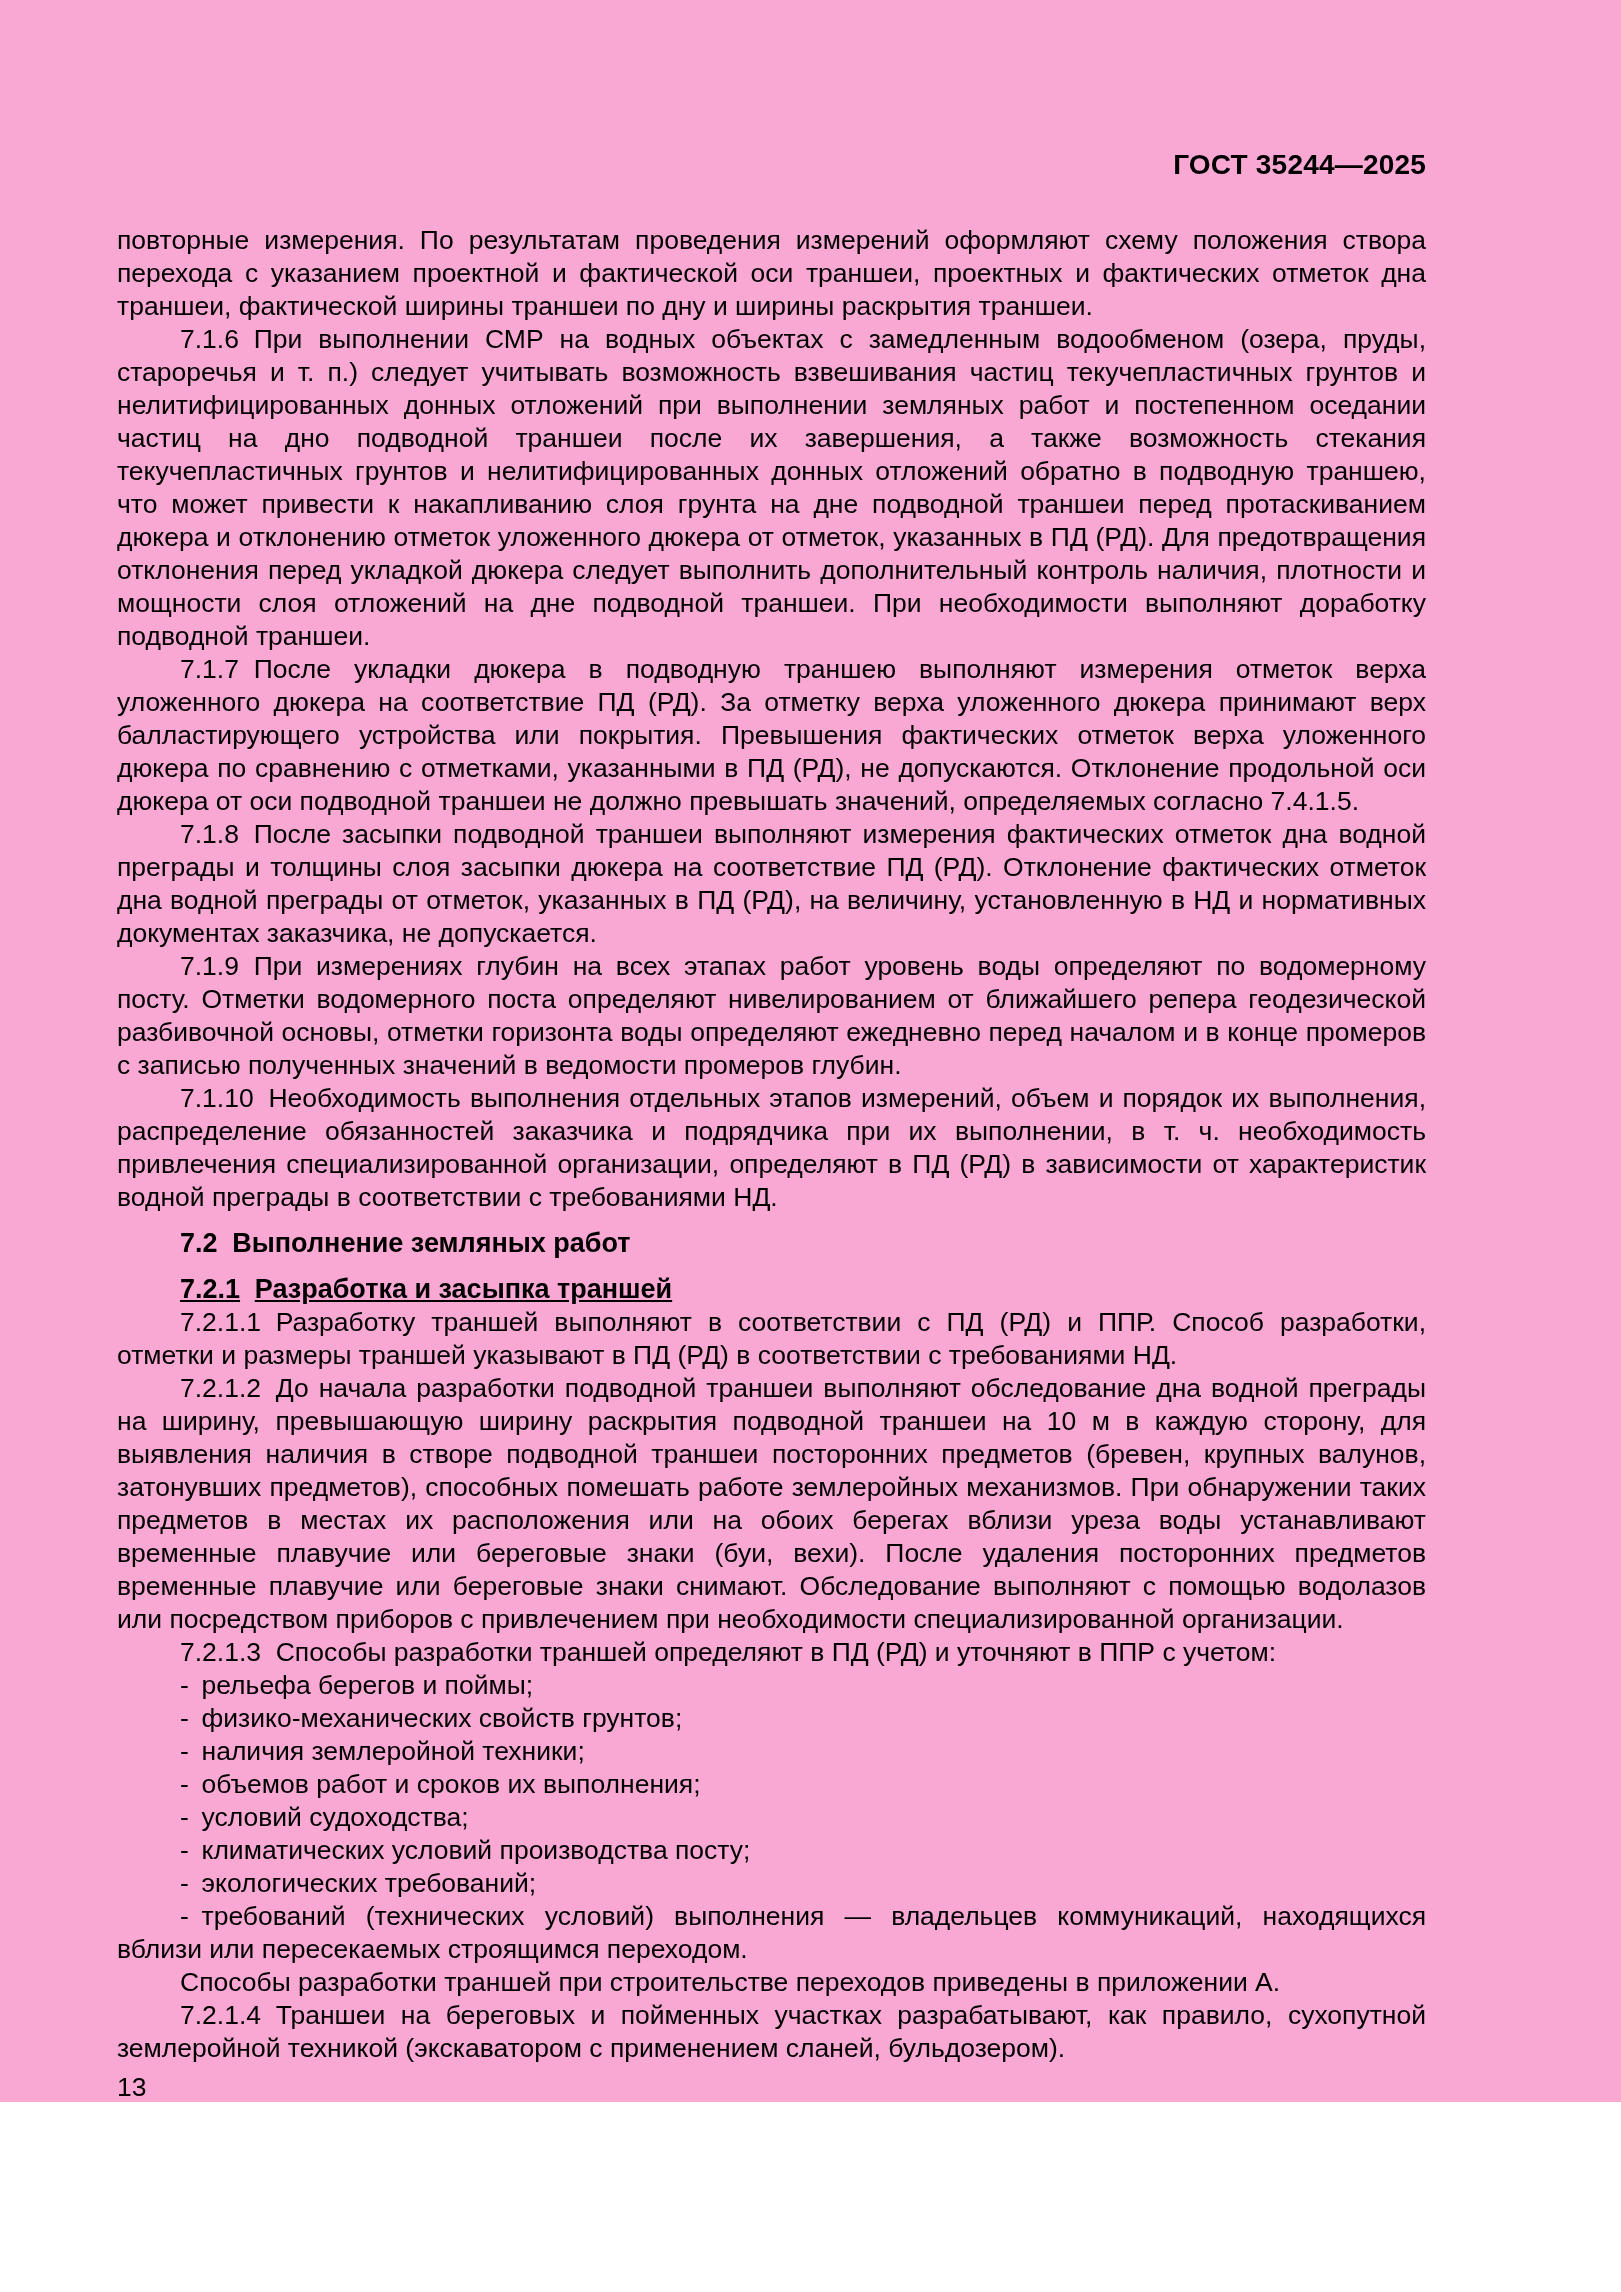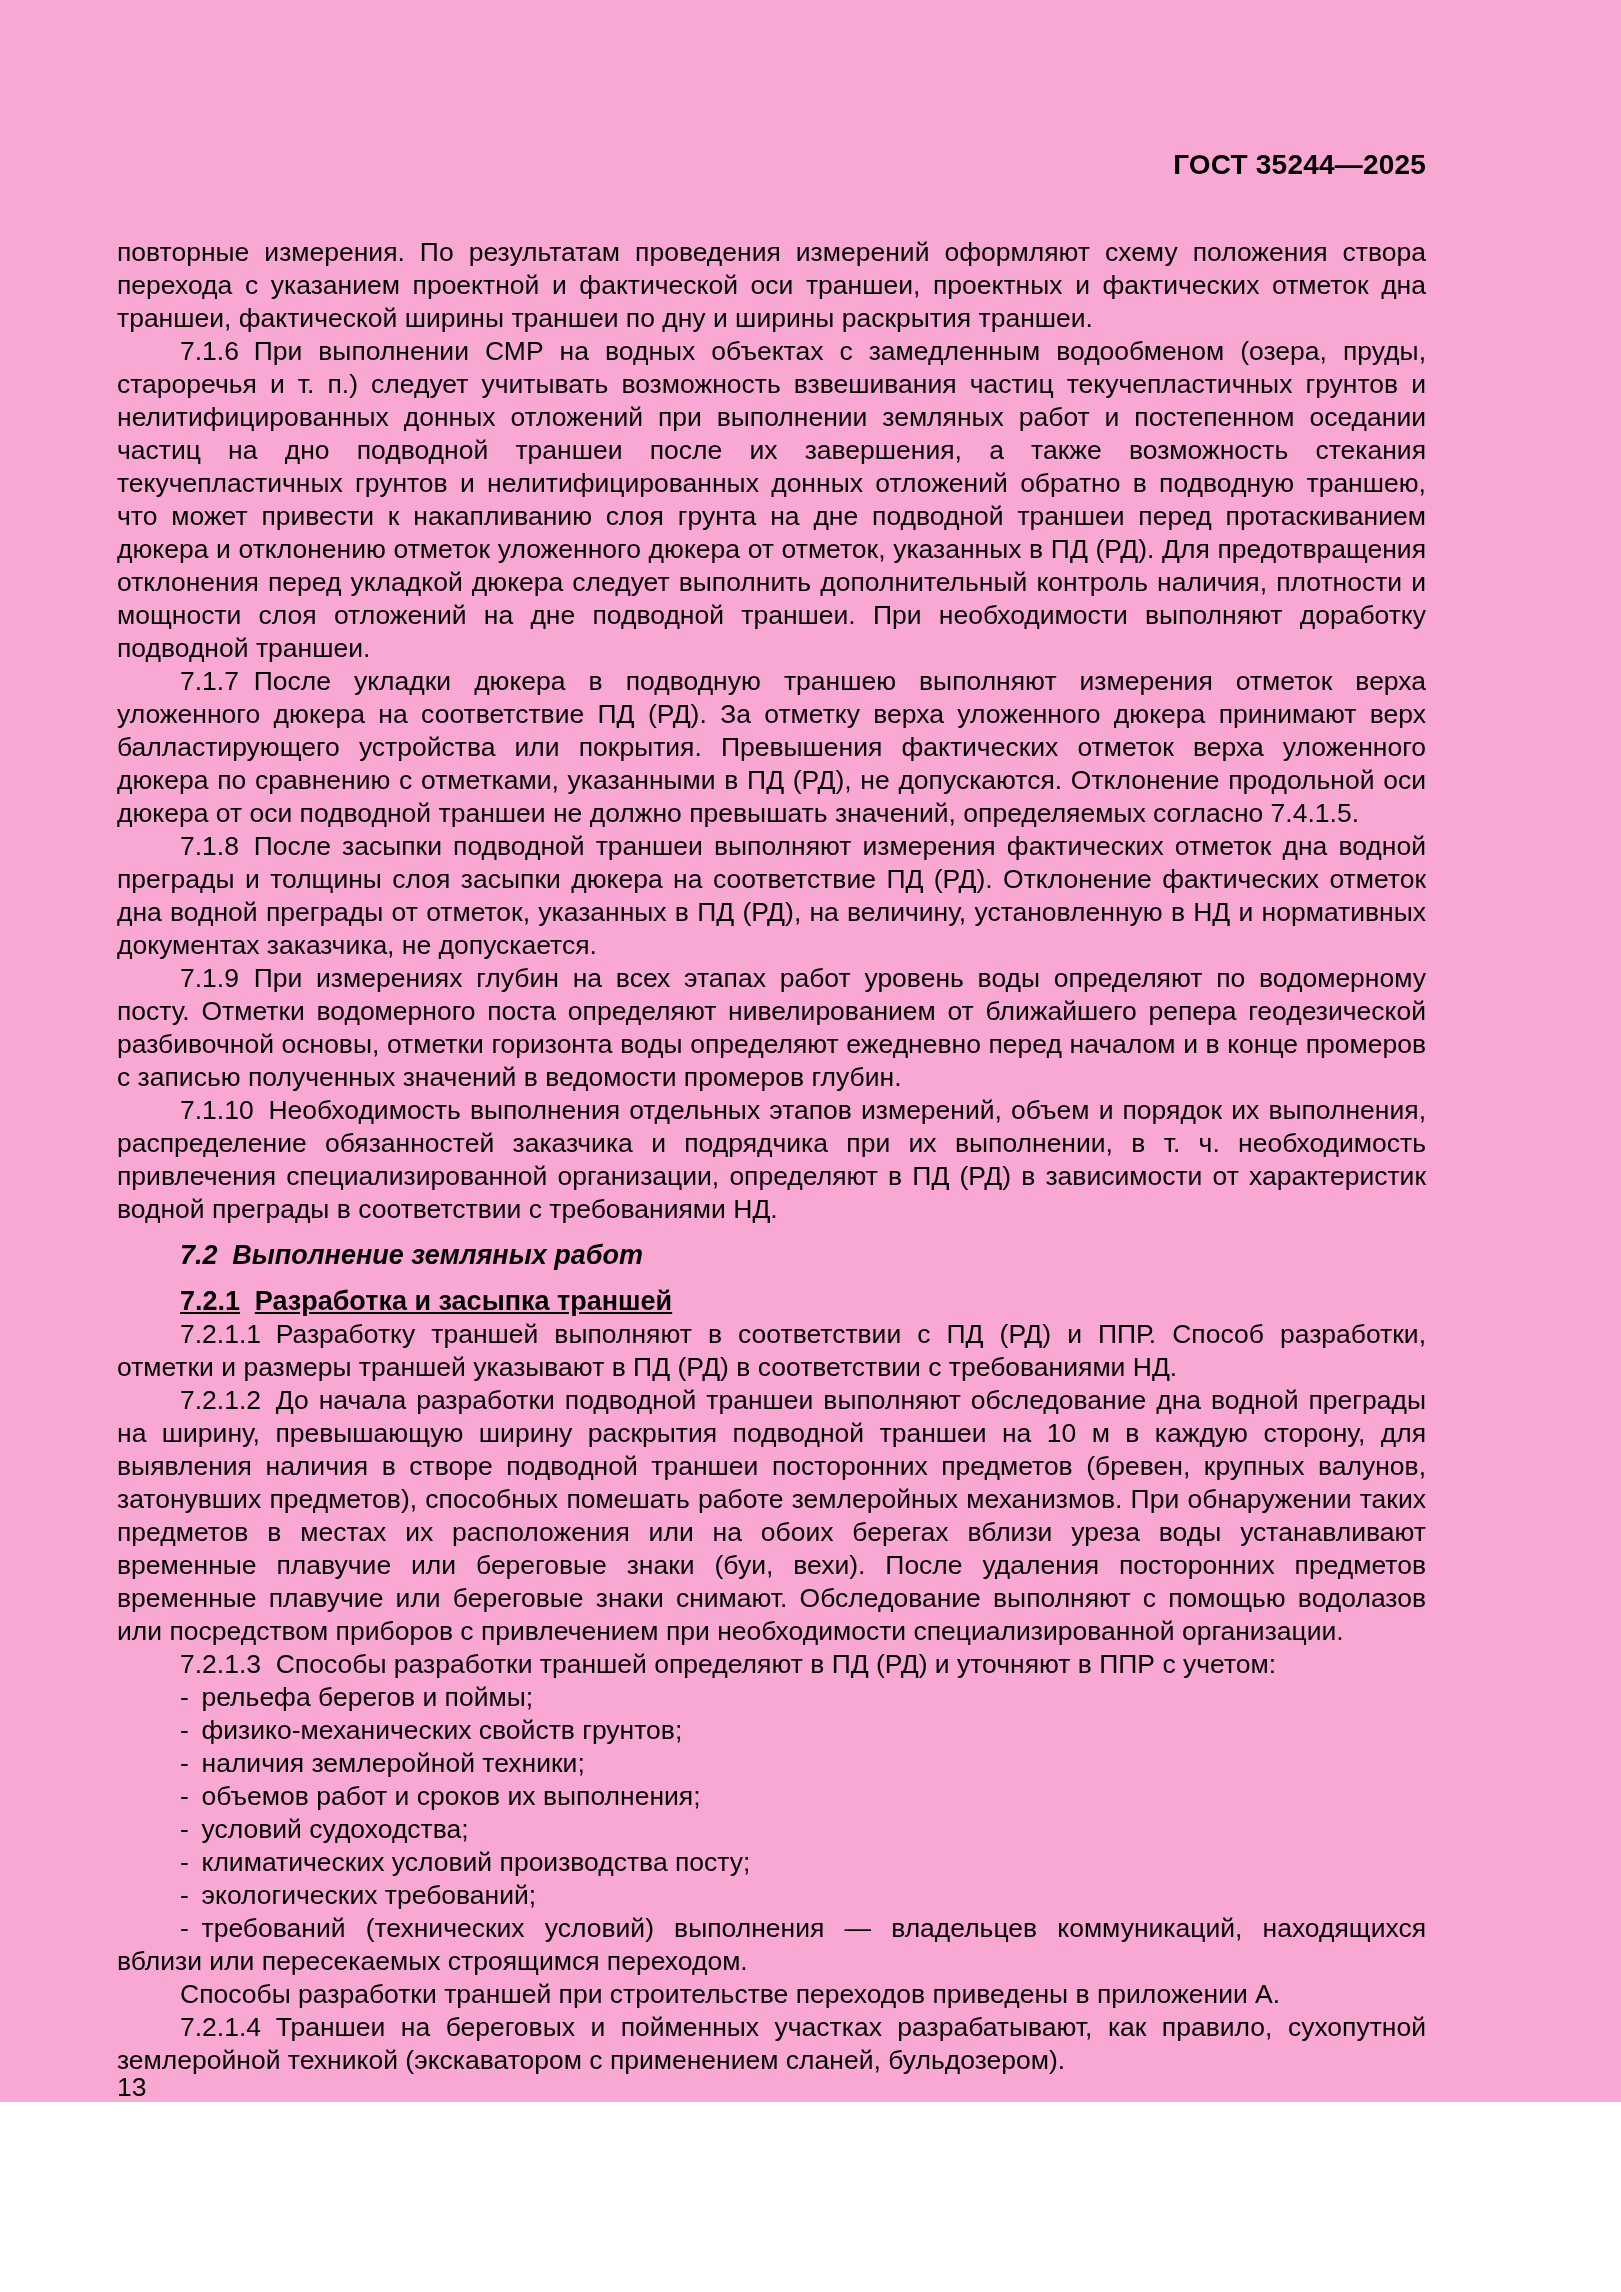--- a/index.html
+++ b/index.html
@@ -21,42 +21,42 @@
     top: 149px;
     left: 117px;
     width: 1309px;
     text-align: right;
     font-weight: 700;
     font-size: 28px;
     letter-spacing: 0.2px;
   }
   .body-text {
     position: absolute;
-    top: 236px;
+    top: 224px;
     left: 117px;
     width: 1309px;
     font-size: 26.5px;
     line-height: 33px;
     text-align: justify;
     hyphens: auto;
     -webkit-hyphens: auto;
   }
   .body-text p {
     margin: 0;
     padding: 0;
     text-indent: 63px;
   }
   .body-text p.no-indent {
     text-indent: 0;
   }
   .heading {
     font-weight: 700;
     font-size: 27px;
   }
-  .heading.h1 { margin-top: 12.7px !important; font-style: italic; }
+  .heading.h1 { margin-top: 12.7px !important; }
   .heading.h2 { margin-top: 13.7px !important; text-decoration: underline; }
   .num { margin-right: 14.7px; }
   .dash { margin-right: 12.7px; }
   .page-number {
     position: absolute;
     top: 2072px;
     left: 117px;
     width: 1309px;
     text-align: left;
     font-size: 26.5px;

